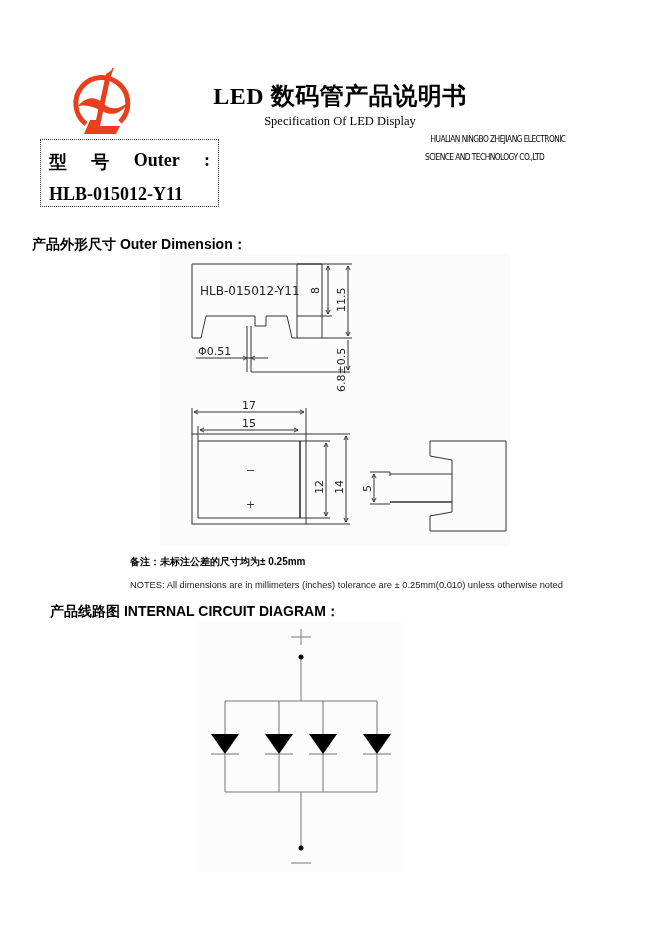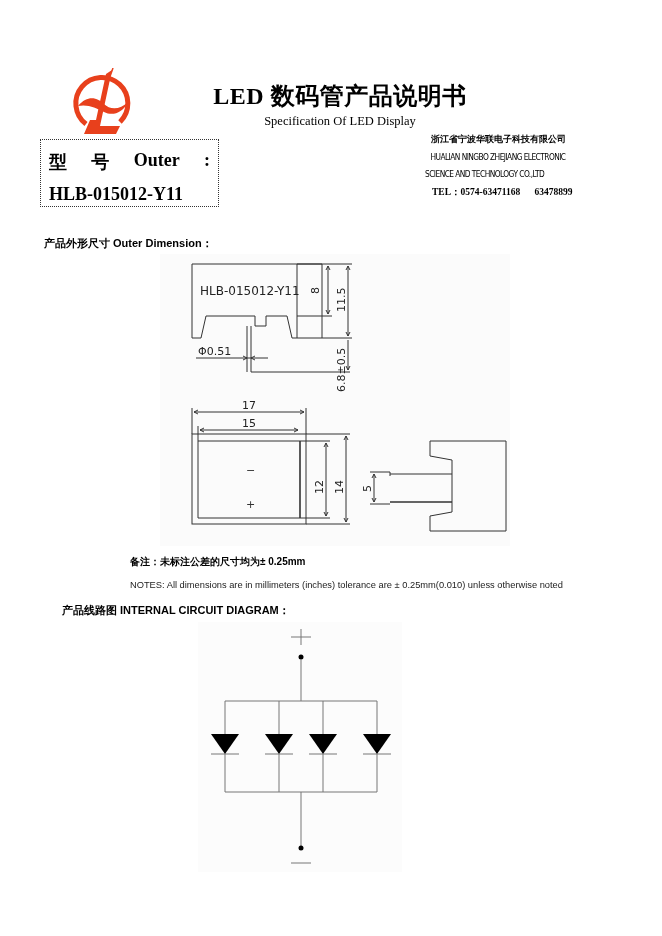--- a/index.html
+++ b/index.html
@@ -9,21 +9,21 @@
   .title { left: 0; width: 680px; top: 80px; text-align: center; font-weight: bold; font-size: 24px; font-family: "Liberation Serif", serif; letter-spacing: 0.5px; }
   .subtitle { left: 0; width: 656px; top: 114px; text-align: center; font-weight: normal; font-size: 12.5px; font-family: "Liberation Serif", serif; margin-left: 12px; }
   .typebox { left: 40px; top: 139px; width: 179px; height: 68px; border: 1px dotted #333; box-sizing: border-box; }
   .typebox .row1 { position: absolute; left: 8px; top: 10px; right: 8px; font-size: 18px; font-weight: bold; display: flex; justify-content: space-between; font-family: "Liberation Serif", serif; }
   .typebox .row2 { position: absolute; left: 8px; top: 44px; font-size: 18px; font-weight: bold; font-family: "Liberation Serif", serif; }
   .company { left: 425px; top: 131px; font-size: 9px; line-height: 17.5px; font-weight: bold; }
   .company .cn { padding-left: 6px; font-family: "DejaVu Sans", sans-serif; font-size: 9px; }
   .company .en { font-family: "DejaVu Sans Condensed", "DejaVu Sans", sans-serif; font-weight: normal; font-size: 9px; letter-spacing: -0.6px; transform: scaleX(0.92); transform-origin: left; white-space: nowrap; }
   .company .en1 { padding-left: 6px; }
   .company .tel, .company .fax { padding-left: 7px; font-family: "Liberation Serif", serif; font-size: 9.5px; }
-  .section { left: 44px; font-family: "Liberation Sans", sans-serif; font-weight: bold; font-size: 11px; }
+  .section { left: 32px; font-family: "Liberation Sans", sans-serif; font-weight: bold; font-size: 14px; }
   .drawing { left: 160px; top: 254px; width: 350px; height: 292px; background: #fbfbfb; }
   .notes-cn { left: 130px; top: 555px; font-family: "Liberation Sans", sans-serif; font-weight: bold; font-size: 10px; text-align: center; }
   .notes-en { left: 130px; top: 580px; font-family: "Liberation Sans", sans-serif; font-size: 9.3px; color: #222; white-space: nowrap; text-align: center; }
   .circuit { left: 198px; top: 622px; width: 204px; height: 250px; background: #fcfcfc; }
   svg text { font-family: "DejaVu Sans", sans-serif; }
 </style>
 </head>
 <body>
 
 <div class="abs logo">
@@ -44,24 +44,22 @@
   <div class="row1">
     <span>型</span>
     <span>号</span>
     <span>Outer</span>
     <span>:</span>
   </div>
   <div class="row2">HLB-015012-Y11</div>
 </div>
 
 <div class="abs company">
-  <div class="cn">浙江省宁波华联电子科技有限公司</div>
   <div class="en en1">HUALIAN NINGBO ZHEJIANG ELECTRONIC</div>
   <div class="en">SCIENCE AND TECHNOLOGY CO.,LTD</div>
-  <div class="tel" style="white-space:pre;">TEL：0574-63471168      63478899</div>
 </div>
 
 <div class="abs section" style="top:236px;">产品外形尺寸 Outer Dimension：</div>
 
 <div class="abs drawing">
   <svg width="350" height="292" viewBox="0 0 350 292" stroke="#333" fill="none" stroke-width="1">
 
     <path d="M 32 10 L 162 10 L 162 84 L 132 84 L 127 62 L 106 62 L 106 72 L 95 72 L 95 62 L 46 62 L 41 84 L 32 84 Z"></path>
     <line x1="137" y1="10" x2="137" y2="84"></line>
 

